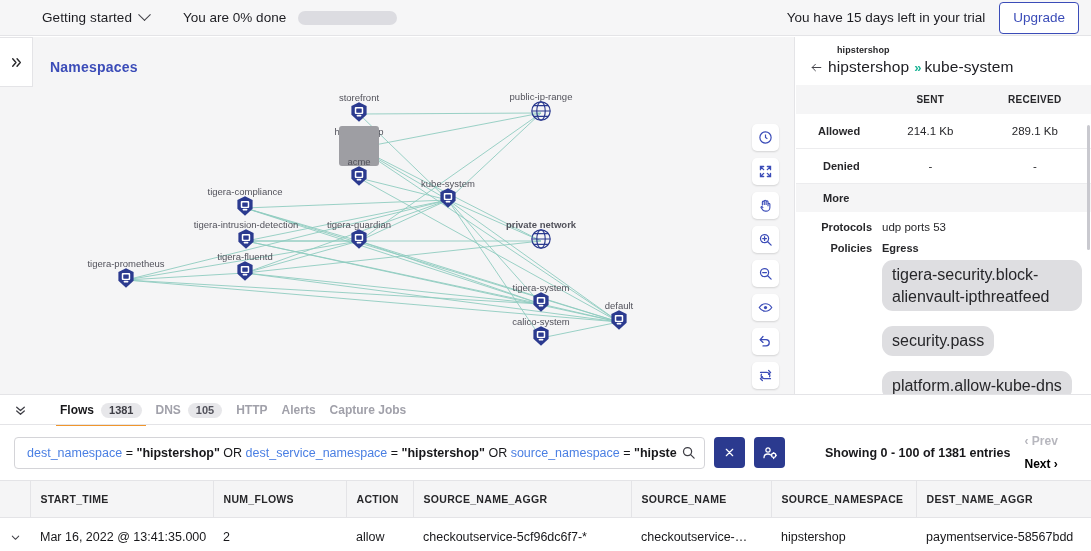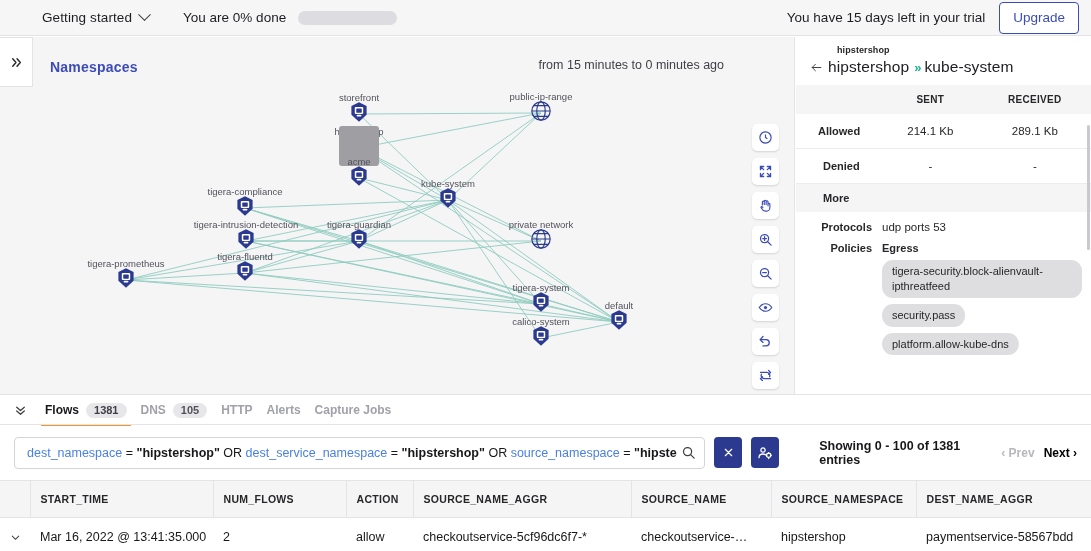--- a/index.html
+++ b/index.html
@@ -117,31 +117,31 @@
   .dp-more {
     background: #f5f5f6; font-size: 11px; font-weight: 700; color: #27272a;
     padding: 8px 0 8px 27px;
   }
   .dp-kv { display: flex; padding: 9px 0 0 0; }
   .dp-k { width: 86px; text-align: right; padding-right: 10px; font-size: 11px; font-weight: 700; color: #27272a; }
   .dp-v { font-size: 11.5px; color: #27272a; }
   .dp-v-head { font-size: 11px; font-weight: 700; color: #27272a; margin-bottom: 6px; }
   .chip {
     display: inline-block; background: #dedee1; color: #27272a;
-    border-radius: 11px; padding: 4px 10px; font-size: 11px;
-    margin-bottom: 6px; line-height: 1.35; max-width: 200px;
+    border-radius: 11px; padding: 4px 10px; font-size: 16px;
+    margin-bottom: 15px; line-height: 1.35; max-width: 200px;
   }
   .dp-scroll { position: absolute; right: 1px; top: 88px; width: 3px; height: 125px; background: #c9c9cf; border-radius: 2px; }
 
   
   .bottom {
     position: absolute; left: 0; top: 394px; width: 1091px; height: 157px;
     background: #ffffff; border-top: 1px solid #e4e4e7;
   }
-  .tabs-row { height: 30px; display: flex; align-items: center; padding-left: 13px; position: relative; }
+  .tabs-row { height: 30px; display: flex; align-items: center; padding-left: 13px; position: relative; gap: 15px; }
   .chev-dbl { width: 18px; color: #3f3f46; display:flex; align-items:center; cursor:pointer; }
   .tab {
     display: flex; align-items: center; gap: 7px; margin-left: 14px;
     font-size: 12px; color: #a1a1aa; font-weight: 600; cursor: pointer;
     height: 30px; position: relative;
   }
   .tab.active { color: #18181b; }
   .tab.active::after {
     content: ""; position: absolute; left: -4px; right: -4px; bottom: -1px;
     height: 2.5px; background: #f0962d;
@@ -163,21 +163,21 @@
   .filter-text .fkey { color: #4a7fe3; }
   .filter-text .fval { font-weight: 700; }
   .search-ic { margin-left: 4px; color: #3f3f46; display: flex; }
   .sq-btn {
     width: 31px; height: 31px; background: #2b3a8f; border-radius: 4px; margin-left: 9px;
     display: flex; align-items: center; justify-content: center; cursor: pointer; color: #fff;
   }
   .showing {
     margin-left: 40px; font-size: 12.5px; color: #18181b; font-weight: 600;
   }
-  .pager { margin-left: 14px; display: flex; align-items: center; gap: 9px; }
+  .pager { margin-left: 14px; display: flex; align-items: center; gap: 9px; flex-direction: column; }
   .pg-prev { font-size: 12px; color: #b7b7be; font-weight: 600; cursor: default; }
   .pg-next { font-size: 12px; color: #000000; font-weight: 700; cursor: pointer; }
 
   table.flows { width: 1091px; border-collapse: collapse; table-layout: fixed; }
   table.flows th {
     background: #f5f5f6; font-size: 10.5px; font-weight: 700; color: #27272a;
     text-align: left; padding: 12px 0; letter-spacing: .3px;
     border-right: 1px solid #e4e4e7; border-top: 1px solid #e4e4e7; border-bottom: 1px solid #e4e4e7;
   }
   table.flows td {
@@ -203,21 +203,20 @@
     <span class="done-label">You are 0% done</span>
     <div class="progress-track">
       <div class="progress-fill" style="width: 0%;"></div>
     </div>
     <span class="trial-text">You have 15 days left in your trial</span>
     <button class="upgrade-btn">Upgrade</button>
   </div>
 
   <div class="graph-panel">
     <div class="graph-title">Namespaces</div>
-    <div class="time-range">from 15 minutes to 0 minutes ago</div>
     <svg id="graph-svg" width="795" height="357">
         <line x1="359" y1="77" x2="541" y2="76" stroke="#8fccbf" stroke-width="0.9"></line>
         <line x1="359" y1="77" x2="448" y2="163" stroke="#8fccbf" stroke-width="0.9"></line>
         <line x1="359" y1="111" x2="541" y2="76" stroke="#8fccbf" stroke-width="0.9"></line>
         <line x1="359" y1="111" x2="448" y2="163" stroke="#8fccbf" stroke-width="0.9"></line>
         <line x1="359" y1="111" x2="541" y2="204" stroke="#8fccbf" stroke-width="0.9"></line>
         <line x1="359" y1="111" x2="619" y2="285" stroke="#8fccbf" stroke-width="0.9"></line>
         <line x1="359" y1="141" x2="448" y2="163" stroke="#8fccbf" stroke-width="0.9"></line>
         <line x1="359" y1="141" x2="619" y2="285" stroke="#8fccbf" stroke-width="0.9"></line>
         <line x1="245" y1="171" x2="448" y2="163" stroke="#8fccbf" stroke-width="0.9"></line>
@@ -279,21 +278,21 @@
             <ellipse cx="12" cy="12" rx="4.6" ry="10"></ellipse>
             <path d="M2 12h20M4 6.2h16M4 17.8h16"></path>
           </svg></div>
         <div class="node-label" style="left: 448px; top: 141px;">kube-system</div>
         <div class="gnode" style="left: 448px; top: 163px;"><svg width="22" height="22" viewBox="0 0 24 24">
             <path d="M12 1.3l8.3 4.2v9.6L12 22.7 3.7 15.1V5.5z" fill="#2b3a8f"></path>
             <rect x="7.4" y="6.6" width="9.2" height="7.6" rx="1.1" fill="#ffffff"></rect>
             <rect x="9" y="8.1" width="6" height="4.6" rx=".6" fill="#2b3a8f"></rect>
             <rect x="9.7" y="15.1" width="4.6" height="1.9" rx=".5" fill="#ffffff"></rect>
           </svg></div>
-        <div class="node-label" style="left: 541px; top: 182px;">private network</div>
+        <div class="node-label" style="left: 541px; top: 182px; font-weight: bold;">private network</div>
         <div class="gnode" style="left: 541px; top: 204px;"><svg width="22" height="22" viewBox="0 0 24 24" fill="none" stroke="#2b3a8f" stroke-width="1.3">
             <circle cx="12" cy="12" r="10"></circle>
             <ellipse cx="12" cy="12" rx="4.6" ry="10"></ellipse>
             <path d="M2 12h20M4 6.2h16M4 17.8h16"></path>
           </svg></div>
         <div class="node-label" style="left: 245px; top: 149px;">tigera-compliance</div>
         <div class="gnode" style="left: 245px; top: 171px;"><svg width="22" height="22" viewBox="0 0 24 24">
             <path d="M12 1.3l8.3 4.2v9.6L12 22.7 3.7 15.1V5.5z" fill="#2b3a8f"></path>
             <rect x="7.4" y="6.6" width="9.2" height="7.6" rx="1.1" fill="#ffffff"></rect>
             <rect x="9" y="8.1" width="6" height="4.6" rx=".6" fill="#2b3a8f"></rect>

